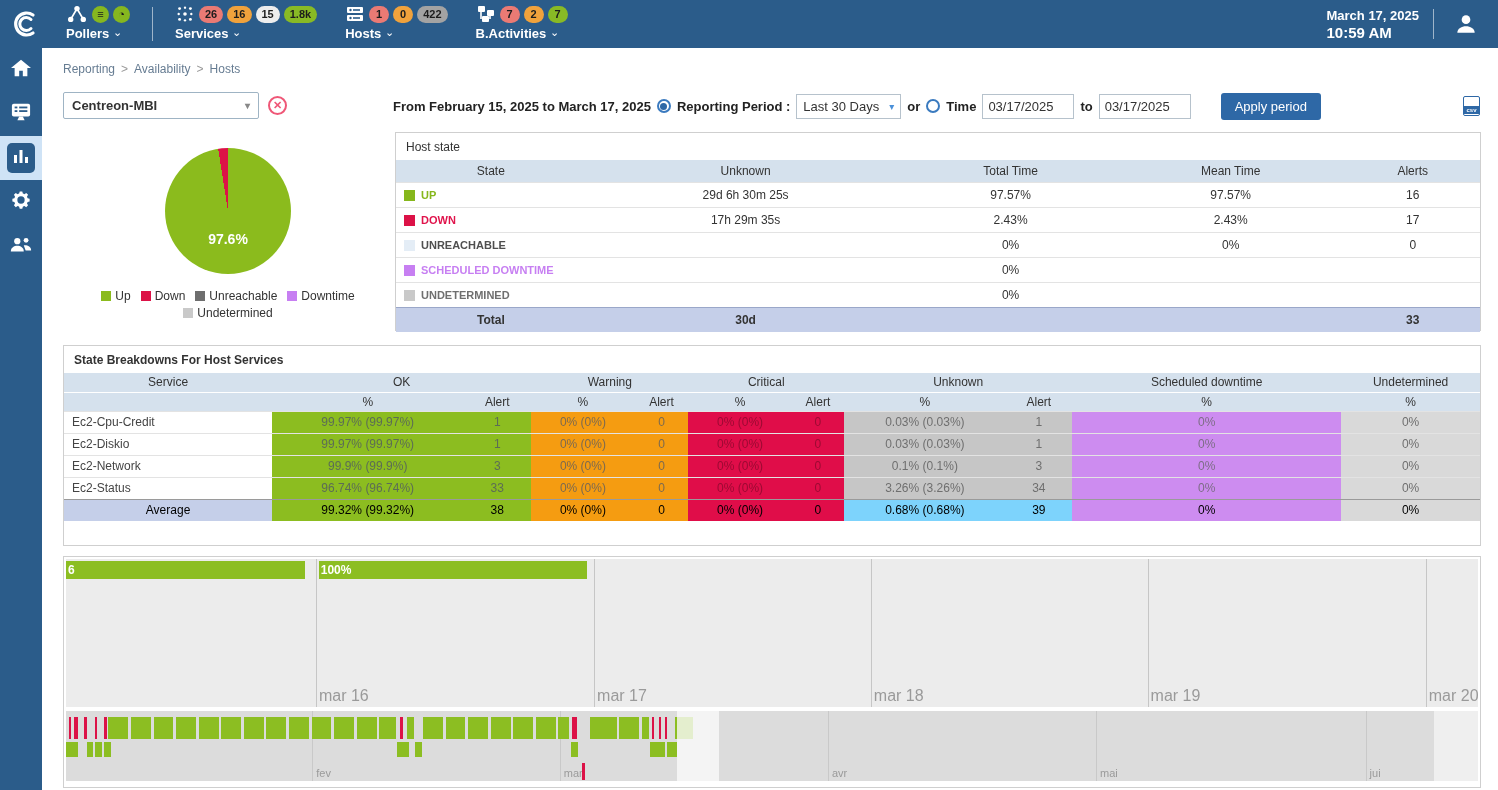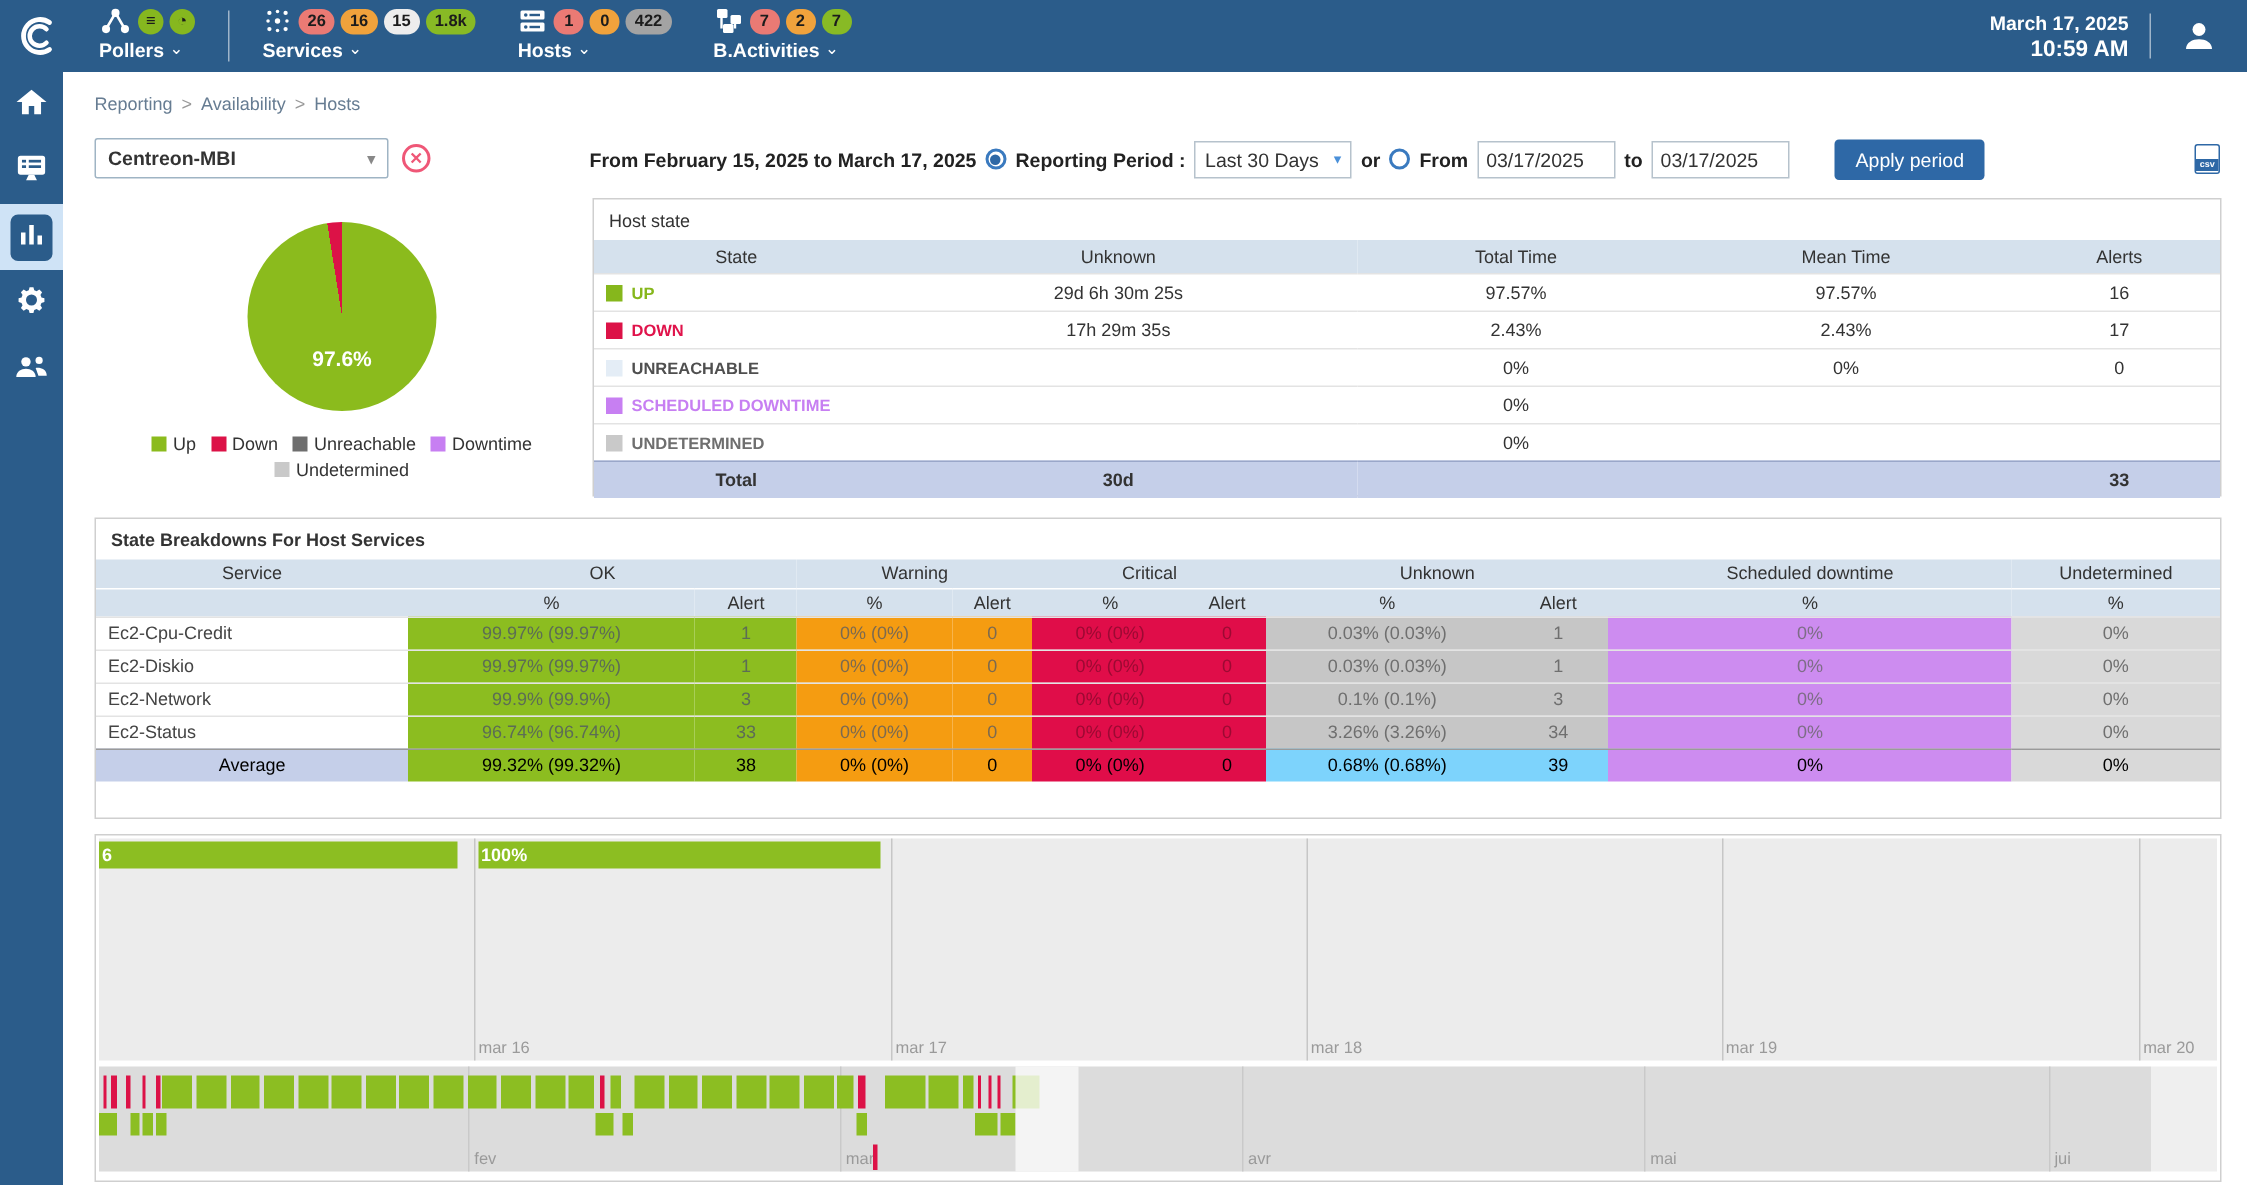--- a/index.html
+++ b/index.html
@@ -14,21 +14,21 @@
   .menu { margin:4px 14px 0 14px; cursor:pointer; }
   .menu-top { display:flex; align-items:center; gap:4px; height:20px; }
   .micon { display:flex; align-items:center; }
   .badge { display:inline-flex; align-items:center; justify-content:center;
     min-width:20px; height:17px; padding:0 6px; border-radius:9px;
     font-size:11px; font-weight:bold; color:#1c1c1c; }
   .badge.icon-badge { min-width:17px; width:17px; padding:0; border-radius:50%; font-size:11px; }
   .menu-label { font-size:13px; font-weight:bold; color:#fff; margin-top:2px; white-space:nowrap; }
   .chev { font-size:11px; font-weight:normal; position:relative; top:-2px; }
   .vdiv { width:1px; height:34px; background:rgba(255,255,255,.55); margin:7px 8px 0 8px; }
-  .clockbox { margin-left:auto; text-align:right; font-size:13px; line-height:17px; padding-right:14px; }
+  .clockbox { margin-left:auto; text-align:left; font-size:13px; line-height:17px; padding-right:14px; }
   .clock-date { font-weight:bold; }
   .clock-time { font-size:15px; font-weight:bold; }
   .user-sep { width:1px; height:30px; background:rgba(255,255,255,.55); }
   .userbox { width:64px; display:flex; justify-content:center; cursor:pointer; }
 
   
   .sidebar { position:absolute; left:0; top:48px; width:42px; height:742px; background:#2b5c8a; }
   .side-item { width:42px; height:44px; display:flex; align-items:center; justify-content:center; cursor:pointer; }
   .side-item.active { background:#cfe3f6; }
   .side-item.active .tile { background:#2b5c8a; border-radius:5px; padding:4px; }
@@ -96,21 +96,21 @@
   .c-sched{ background:#cd8cf0; color:#7d6d86; }
   .c-und  { background:#d9d9d9; color:#6f6f6f; }
   #bk-table tr.avg td { font-weight:normal; color:#000; border-top:1px solid #9a9a9a; }
   #bk-table tr.avg td.svc { background:#c5cfe9; text-align:center; padding-left:0; }
   #bk-table tr.avg td.c-unk { background:#7dd3fc; }
 
   
   #tl-panel { left:63px; top:556px; width:1418px; height:232px; }
   .tl-main { position:absolute; left:2px; top:2px; right:2px; height:148px; background:#ececec; }
   .tl-grid { position:absolute; top:0; bottom:0; width:1px; background:#c6c6c6; }
-  .tl-day { position:absolute; bottom:2px; font-size:11px; color:#9a9a9a; padding-left:3px; white-space:nowrap; }
+  .tl-day { position:absolute; bottom:2px; font-size:16px; color:#9a9a9a; padding-left:3px; white-space:nowrap; }
   .tl-bar { position:absolute; top:2px; height:18px; display:flex; align-items:center;
     color:#fff; font-size:12px; font-weight:bold; padding-left:2px; }
   .tl-strip { position:absolute; left:2px; top:154px; height:70px; width:1368px; background:#dcdcdc; }
   .tl-strip-cap { position:absolute; left:1370px; top:154px; right:2px; height:70px; background:#efefef; }
   .tl-mgrid { position:absolute; top:0; bottom:0; width:1px; background:#c9c9c9; }
   .tl-month { position:absolute; bottom:2px; font-size:11px; color:#9a9a9a; padding-left:4px; }
   .seg { position:absolute; }
   .tl-sel { position:absolute; top:0; bottom:0; background:rgba(250,250,250,.8); cursor:ew-resize; }
   .tl-redtick { position:absolute; bottom:1px; width:3px; height:17px; }
 </style>
@@ -269,21 +269,21 @@
 <div class="controls">
   <b>From February 15, 2025 to March 17, 2025</b>
   <span class="radio sel"></span>
   <b>Reporting Period :</b>
   <span class="mini-select">
     <span>Last 30 Days</span>
     <span class="dd">▾</span>
   </span>
   <b>or</b>
   <span class="radio"></span>
-  <b>From</b>
+  <b>Time</b>
   <input class="date-input" value="03/17/2025" style="">
   <b>to</b>
   <input class="date-input" value="03/17/2025" style="">
   <button class="apply-btn">Apply period</button>
 </div>
 <div class="csv-icon"></div>
 
 <div class="pie-wrap">
   <div class="pie" id="pie" style="background: conic-gradient(from 351deg, rgb(220, 18, 71) 0deg, rgb(220, 18, 71) 9deg, rgb(139, 187, 29) 9deg, rgb(139, 187, 29) 360deg);">
     <div class="pie-label">97.6%</div>

